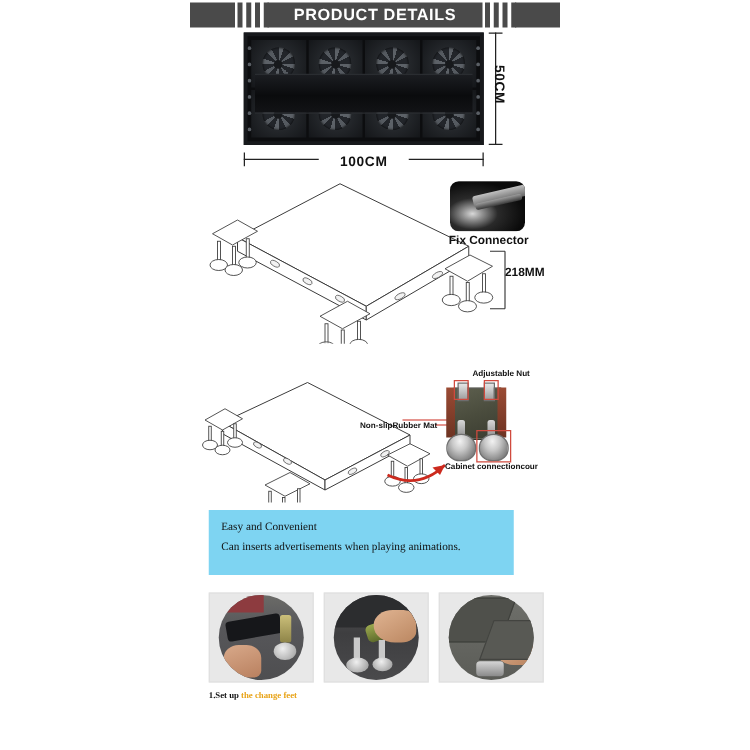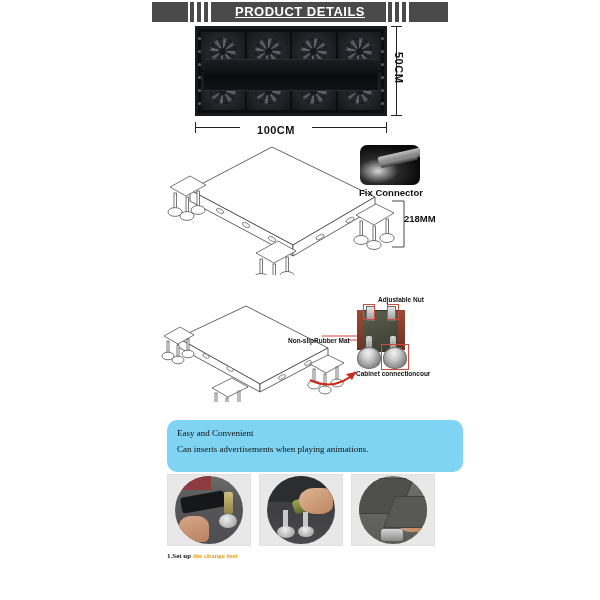--- a/index.html
+++ b/index.html
@@ -16,21 +16,21 @@
   .hdr-center{left:62px;width:172px;}
   .hdr-right{left:260px;width:36px;}
   .hdr-stripes{position:absolute;top:0;height:20px;display:flex;gap:3px;}
   .hdr-stripes span{display:block;width:4px;height:20px;background:#4a4a4a;}
   .stripes-left{left:38px;}
   .stripes-right{left:236px;}
   .hdr-title{
     position:absolute;left:62px;top:0;width:172px;height:20px;
     line-height:20px;text-align:center;color:#ffffff;
     font-family:"Liberation Sans", sans-serif;
-    font-size:13px;font-weight:bold;letter-spacing:.5px;text-decoration:underline;
+    font-size:13px;font-weight:bold;letter-spacing:.5px;
   }
 
   
   .sec1{position:absolute;left:195px;top:26px;width:210px;height:112px;}
   .panel{
     position:absolute;left:0;top:0;width:192px;height:90px;
     background:#0c0d0f;border:3px solid #17191c;box-sizing:border-box;
     overflow:hidden;
   }
   .panel-grid{position:absolute;inset:3px;display:grid;
@@ -76,21 +76,21 @@
   .dim-v-label{
     position:absolute;left:198px;top:26px;
     font-family:"Liberation Sans", sans-serif;font-size:11px;font-weight:bold;color:#111;
     writing-mode:vertical-rl;letter-spacing:.5px;
   }
   .dim-h{position:absolute;left:0;top:96px;width:192px;height:12px;}
   .dim-h .ln{position:absolute;top:5px;left:0;right:0;height:1px;background:#222;}
   .dim-h .cap{position:absolute;top:0;height:11px;width:1px;background:#222;}
   .dim-h .cap.l{left:0;} .dim-h .cap.r{right:0;}
   .dim-h-label{
-    position:absolute;left:45px;top:98px;width:72px;text-align:center;
+    position:absolute;left:60px;top:98px;width:72px;text-align:center;
     background:#fff;font-family:"Liberation Sans", sans-serif;
     font-size:11px;font-weight:bold;color:#111;letter-spacing:.5px;
   }
 
   
   .sec2{position:absolute;left:160px;top:135px;width:285px;height:140px;}
   .iso-svg{position:absolute;left:0;top:0;}
   .fix-thumb{
     position:absolute;left:200px;top:10px;width:60px;height:40px;border-radius:7px;
     background:
@@ -149,23 +149,22 @@
   }
   .foot.l{left:2px;} .foot.r{right:0px;}
   .redbox{position:absolute;border:1px solid #d04a3e;}
   .lbl-sm{
     position:absolute;font-family:"Liberation Sans", sans-serif;
     font-size:6.5px;font-weight:bold;color:#111;white-space:nowrap;
   }
 
   
   .feature{
-    position:absolute;left:167px;top:420px;width:296px;height:52px;
+    position:absolute;left:167px;top:408px;width:244px;height:52px;
     background:#7ed4f2;
-    border-radius:10px;
   }
   .feature p{
     margin:0;padding:0 0 0 10px;color:#111;
     font-family:"Liberation Serif", serif;font-size:9px;line-height:16px;
   }
   .feature p:first-child{padding-top:5px;}
 
   
   .steps{position:absolute;left:167px;top:474px;width:268px;height:72px;
     display:flex;justify-content:space-between;}

